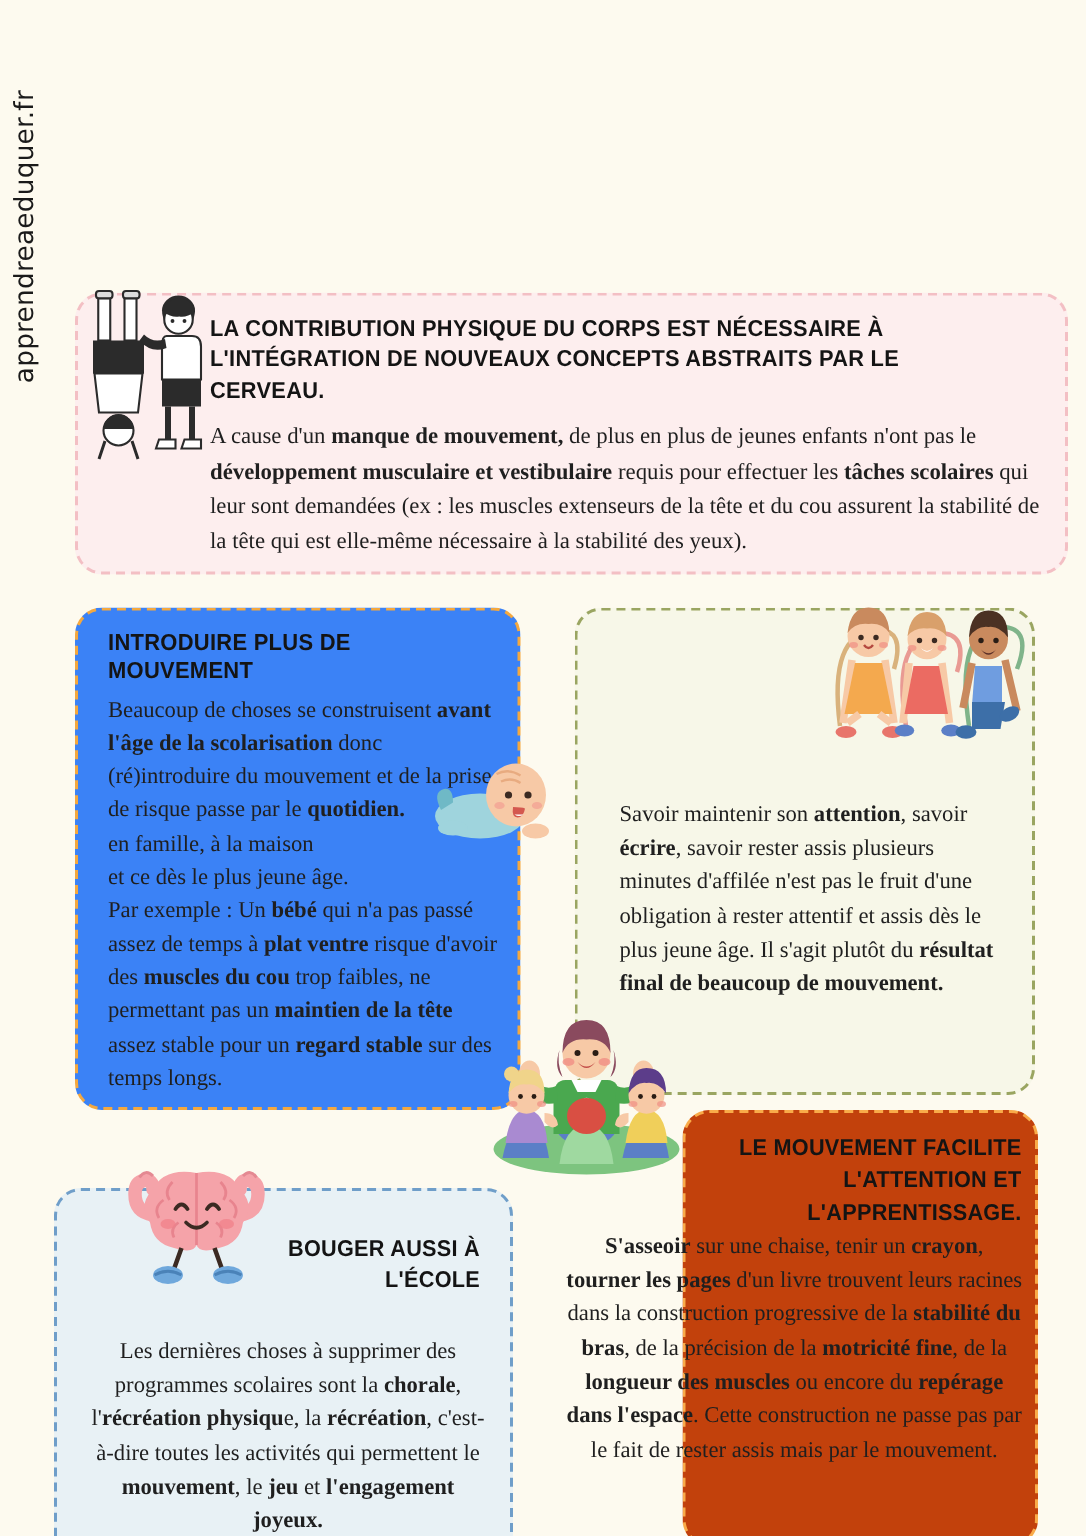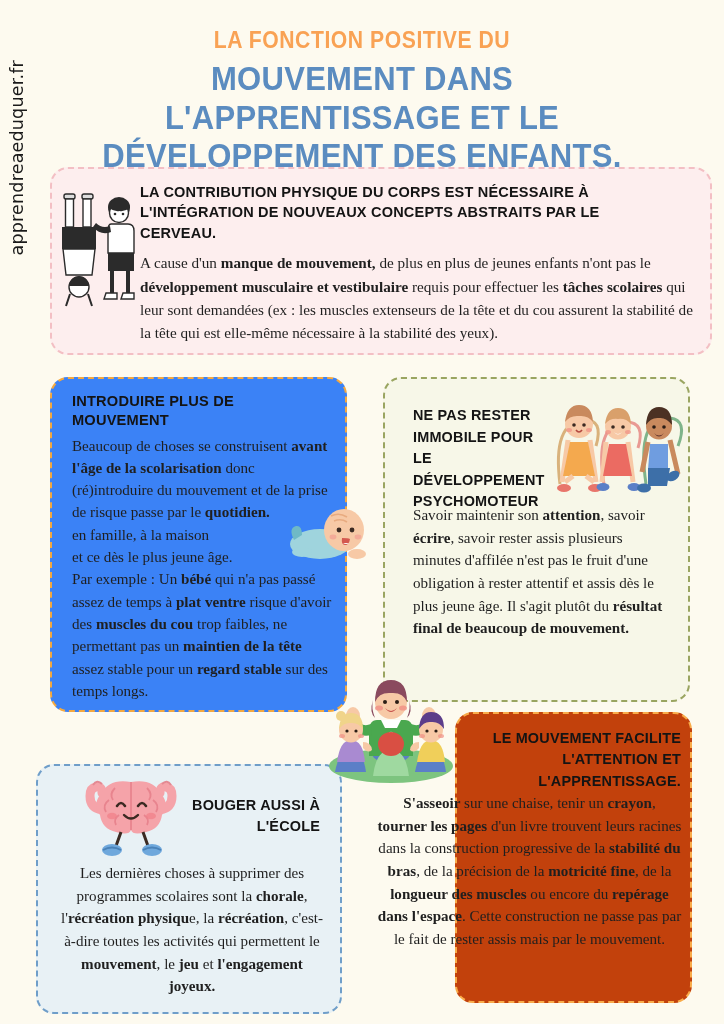--- a/index.html
+++ b/index.html
@@ -51,21 +51,21 @@
     font-weight: 700;
     font-size: 33px;
     letter-spacing: .3px;
     color: #5b8cc0;
     line-height: 1.17;
     margin-top: 8px;
     transform: scaleX(.94);
   }
 
   
-  .card { position: absolute; border-radius: 18px; }
+  .card { position: absolute; border-radius: 18px; margin-top: 28px; }
   .card-pink {
     left: 50px; top: 167px; width: 662px; height: 188px;
     background: #fdeeee;
     border: 2.5px dashed #f3bfc4;
   }
   .card-left-orange {
     left: 50px; top: 377px; width: 297px; height: 335px;
     background: #3b82f6;
     border: 2.5px dashed #f4a83f;
   }
@@ -151,27 +151,20 @@
 </style>
 </head>
 <body>
 
 <div id="page">
 
   <div class="site-credit">
     <span>apprendreaeduquer.fr</span>
   </div>
 
-  <div class="title-wrap">
-    <div class="title-sub">LA FONCTION POSITIVE DU</div>
-    <div class="title-main">
-      <div>MOUVEMENT DANS L'APPRENTISSAGE ET LE</div>
-      <div>DÉVELOPPEMENT DES ENFANTS.</div>
-    </div>
-  </div>
 
   <div class="card card-pink">
     <div class="pink-inner">
       <div class="hd">LA CONTRIBUTION PHYSIQUE DU CORPS EST NÉCESSAIRE À L'INTÉGRATION DE NOUVEAUX CONCEPTS ABSTRAITS PAR LE CERVEAU.</div>
       <div class="body-txt">A cause d'un <b>manque de mouvement,</b> de plus en plus de jeunes enfants n'ont pas le <b>développement musculaire et vestibulaire</b> requis pour effectuer les <b>tâches scolaires</b> qui leur sont demandées (ex : les muscles extenseurs de la tête et du cou assurent la stabilité de la tête qui est elle-même nécessaire à la stabilité des yeux).</div>
     </div>
   </div>
 
   <svg class="illus illus-handstand" viewBox="0 0 84 128">
     <g fill="#2b2b2b">
@@ -217,23 +210,20 @@
     <circle cx="70" cy="28" r="2.4" fill="#3b2a22"></circle>
     <ellipse cx="51" cy="35" rx="3.4" ry="2.4" fill="#f3a093" opacity=".75"></ellipse>
     <ellipse cx="76" cy="35" rx="3.4" ry="2.4" fill="#f3a093" opacity=".75"></ellipse>
     <path d="M60 36 q6 0 8 1 q-1 6 -5 6 q-4 0 -3 -7 z" fill="#d4584f"></path>
     <path d="M61 41 q3 2 6 0" fill="#fff"></path>
     <ellipse cx="75" cy="52" rx="9" ry="5" fill="#f7c9a6"></ellipse>
     <ellipse cx="20" cy="50" rx="10" ry="5" fill="#9fd4dd"></ellipse>
   </svg>
 
   <div class="card card-green">
-    <div class="gr-head">
-      <div class="hd">NE PAS RESTER IMMOBILE POUR LE DÉVELOPPEMENT PSYCHOMOTEUR</div>
-    </div>
     <div class="gr-inner">
       <div class="body-txt">Savoir maintenir son <b>attention</b>, savoir <b>écrire</b>, savoir rester assis plusieurs minutes d'affilée n'est pas le fruit d'une obligation à rester attentif et assis dès le plus jeune âge. Il s'agit plutôt du <b>résultat final de beaucoup de mouvement.</b></div>
     </div>
   </div>
 
   <svg class="illus illus-jumpers" viewBox="0 0 138 112">
 
     <path d="M12 92 q-8 -62 24 -64 q20 -1 12 26" stroke="#d9b27c" stroke-width="3" fill="none"></path>
     <path d="M56 92 q-10 -60 22 -62 q20 0 12 26" stroke="#e99a93" stroke-width="3" fill="none"></path>
     <path d="M98 92 q-10 -68 24 -66 q18 2 8 28" stroke="#7fb48a" stroke-width="3" fill="none"></path>

